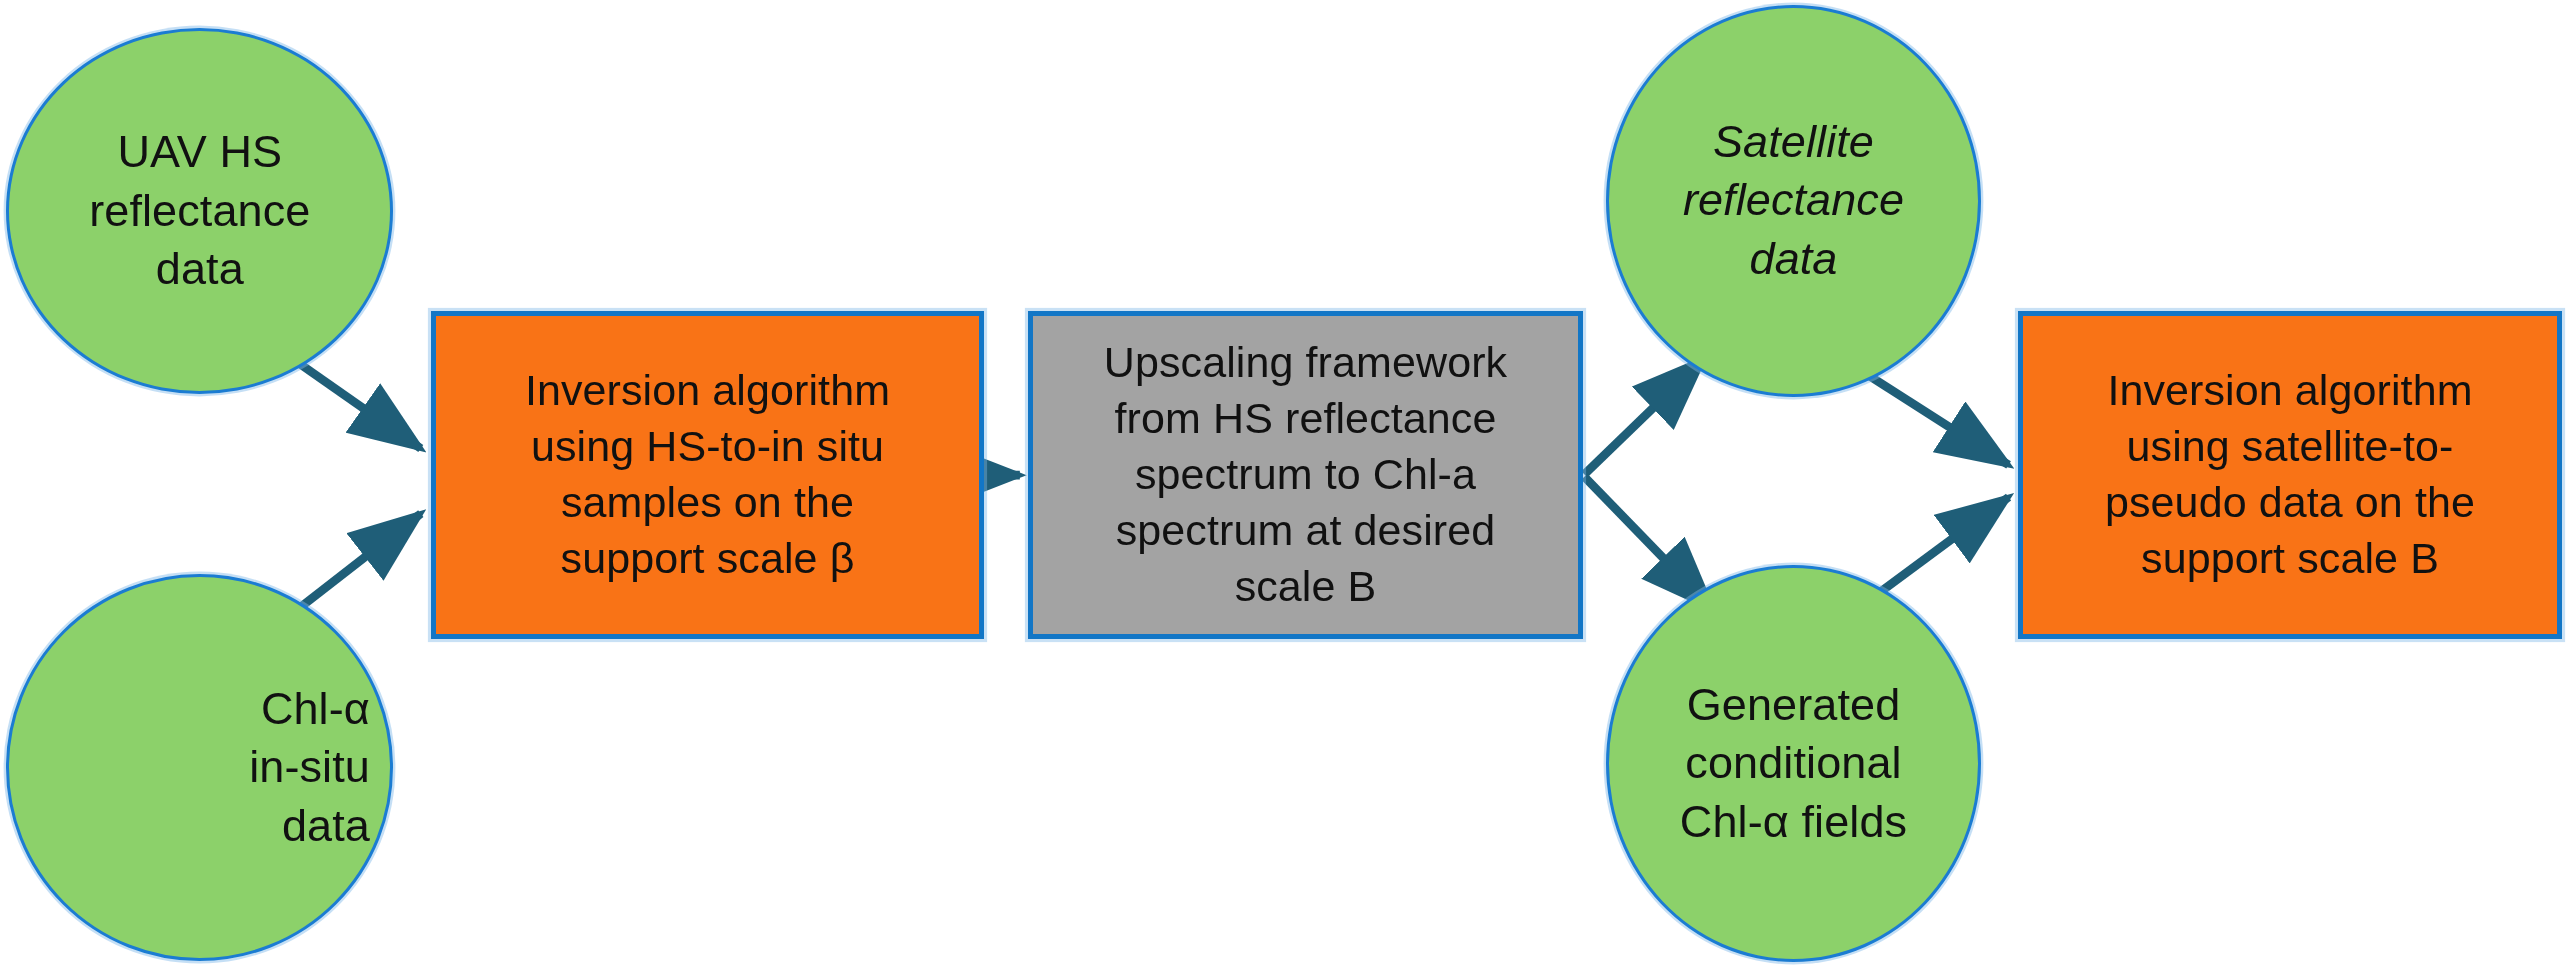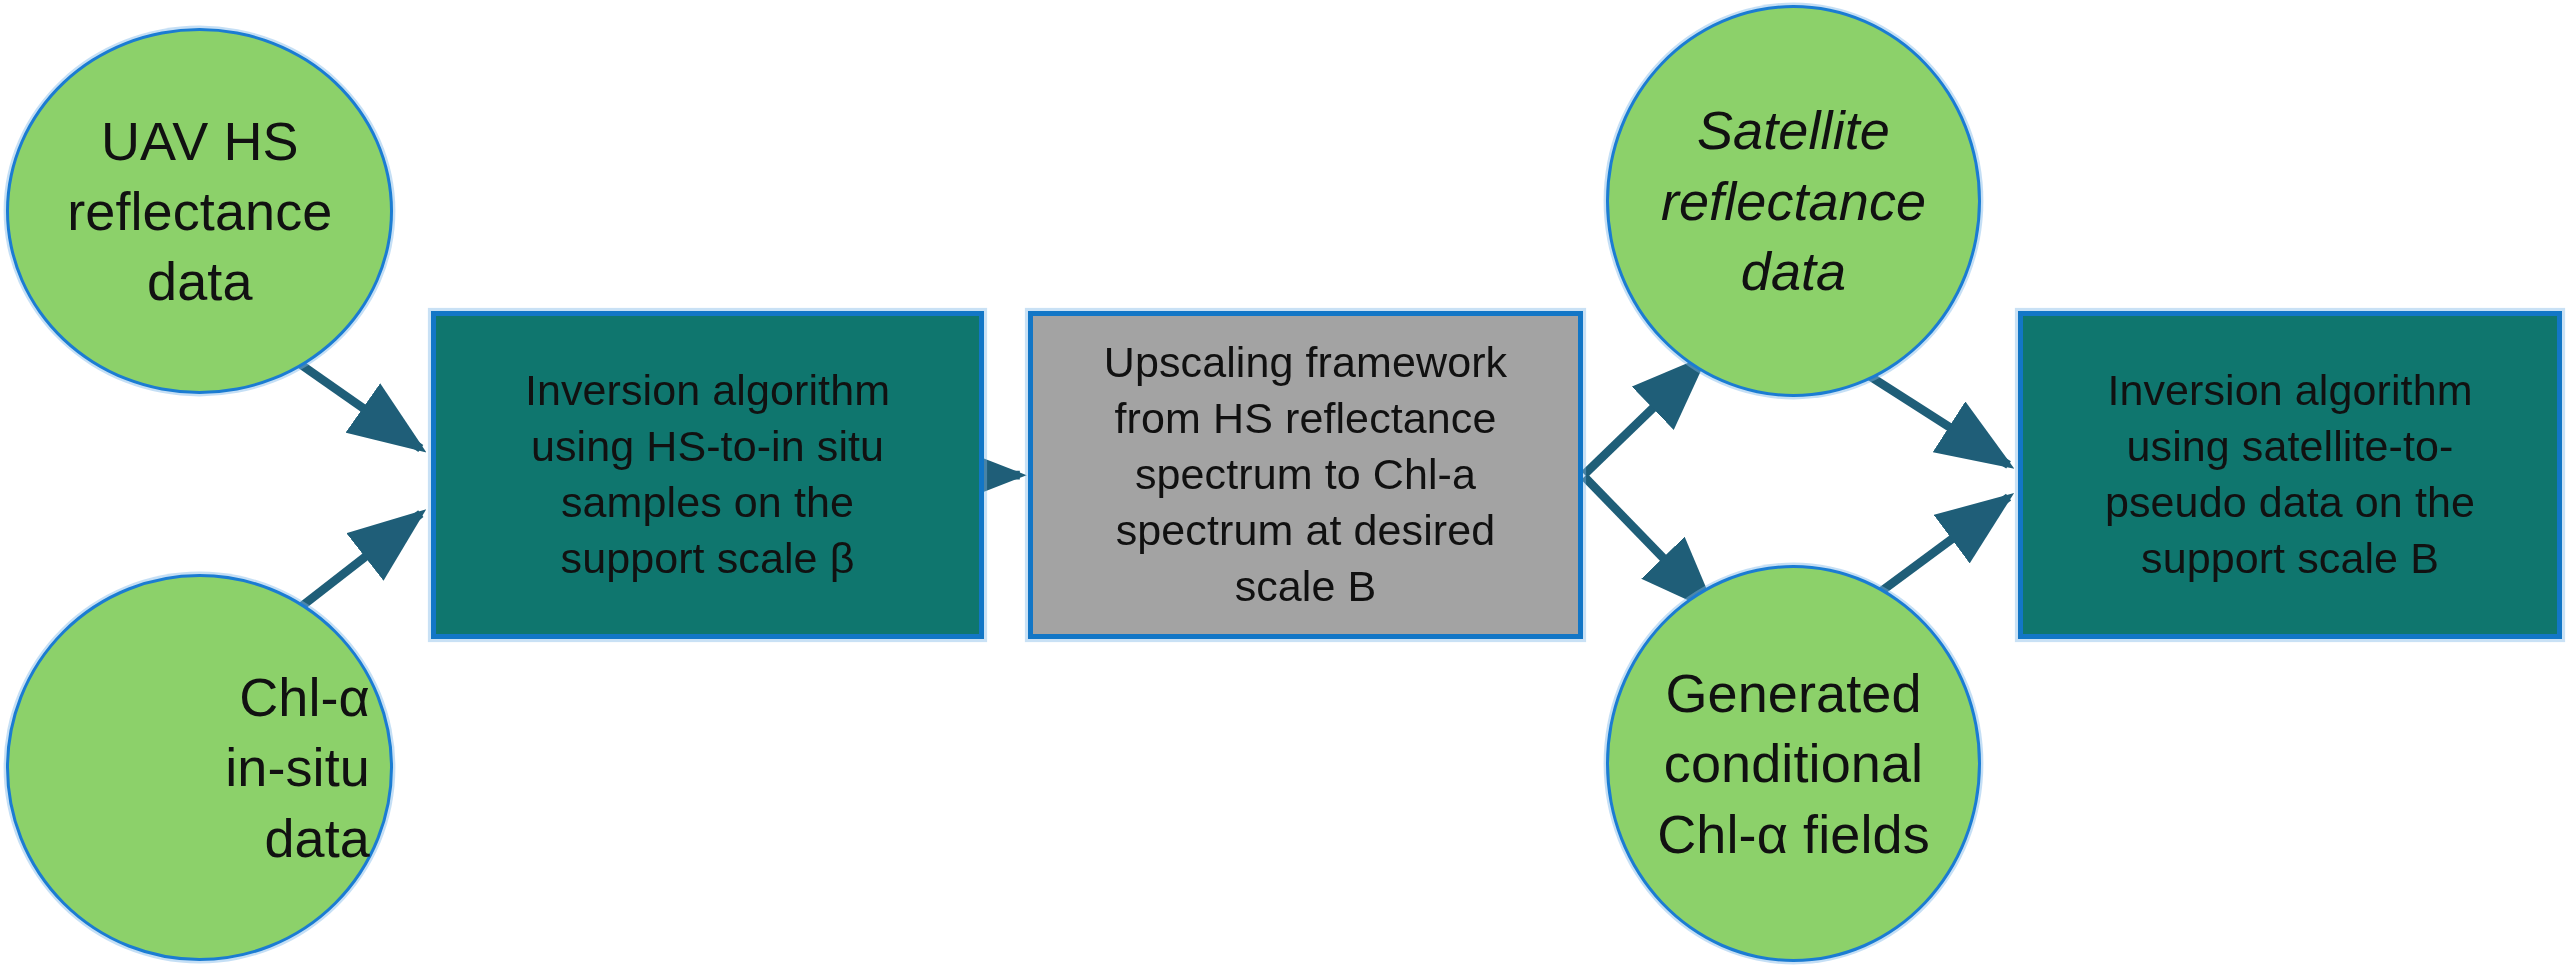--- a/index.html
+++ b/index.html
@@ -45,30 +45,30 @@
   }
 
   
   .ellipse {
     border-radius: 50%;
     background: #8CD16A;
     border: 3.9px solid #1B7CD2;
     box-shadow: 0 0 0 2.4px rgba(126,183,232,0.45);
   }
   .ellipse .label {
-    font-size: 54px;
+    font-size: 45px;
     padding: 0 20.4px;
   }
 
   
   .rect {
     border: 5.5px solid #1276C6;
     box-shadow: 0 0 0 3.1px rgba(126,183,232,0.42);
   }
-  .rect.blue  { background: #0f766e; }
+  .rect.blue  { background: #f97316; }
   .rect.orange{ background: #a3a3a3; }
   .rect .label {
     font-size: 43px;
     padding: 0 20.4px;
   }
 
   
   #node-uav-hs {
     left: 6.3px;   top: 28px;   width: 387px; height: 366px;
   }

